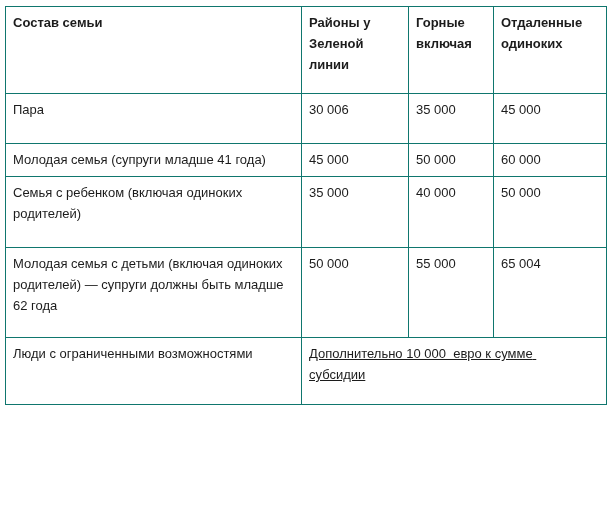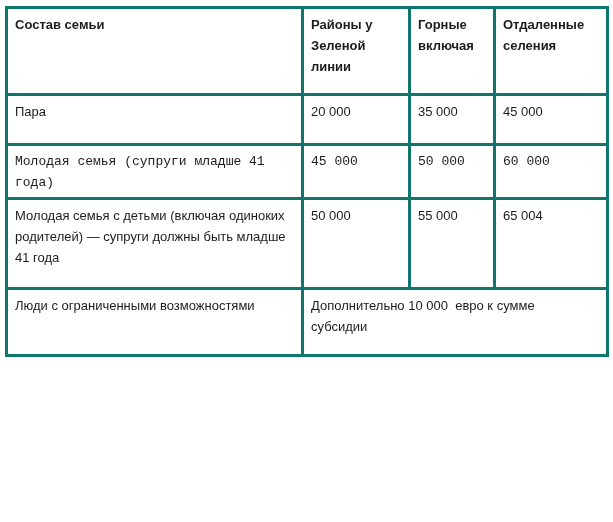--- a/index.html
+++ b/index.html
@@ -16,21 +16,21 @@
   .doc-table {
     border-collapse: collapse;
     table-layout: fixed;
     margin: 6px 0 0 5px;
     width: 601px;
     font-size: 13px;
     color: #1c1c1c;
   }
   .doc-table th,
   .doc-table td {
-    border: 3px solid #0f766e;
+    border: 1px solid #0f766e;
     vertical-align: top;
     text-align: left;
     padding: 5px 7px 4px 7px;
     line-height: 21px;
     overflow: hidden;
     word-wrap: break-word;
   }
   .doc-table th {
     font-weight: bold;
   }
@@ -39,65 +39,72 @@
   }
   
   .col-family   { width: 296px; }
   .col-green    { width: 107px; }
   .col-mountain { width: 85px;  }
   .col-remote   { width: 113px; }
   
   tr.rh-header { height: 87px; }
   tr.rh-1 { height: 47px; }
   tr.rh-2 { height: 50px; }
-  tr.rh-3 { height: 33px; font-family: Liberation Mono, monospace; }
+  tr.rh-3 { height: 33px; }
   tr.rh-4 { height: 71px; }
   tr.rh-5 { height: 90px; }
   tr.rh-6 { height: 50px; }
   tr.rh-7 { height: 67px; margin-top: 20px; }
   
   .note-text {
     display: inline-block;
     max-width: 252px;
     white-space: pre-wrap;
+    text-decoration: underline;
   }
 </style>
 </head>
 <body>
 
 <table class="doc-table">
   <colgroup>
     <col class="col-family">
     <col class="col-green">
     <col class="col-mountain">
     <col class="col-remote">
   </colgroup>
   <thead>
     <tr class="rh-header">
       <th>Состав семьи</th>
       <th>Районы у Зеленой линии</th>
       <th>Горные включая</th>
-      <th>Отдаленные селения</th>
+      <th>Отдаленные одиноких</th>
     </tr>
   </thead>
   <tbody>
     <tr class="rh-2">
       <td>Пара</td>
-      <td>20 000</td>
+      <td>30 006</td>
       <td>35 000</td>
       <td>45 000</td>
     </tr>
     <tr class="rh-3">
       <td>Молодая семья (супруги младше 41 года)</td>
       <td>45 000</td>
       <td>50 000</td>
       <td>60 000</td>
     </tr>
+    <tr class="rh-4">
+      <td>Семья с ребенком (включая одиноких родителей)</td>
+      <td>35 000</td>
+      <td>40 000</td>
+      <td>50 000</td>
+    </tr>
     <tr class="rh-5">
-      <td>Молодая семья с детьми (включая одиноких родителей) — супруги должны быть младше 41 года</td>
+      <td>Молодая семья с детьми (включая одиноких родителей) — супруги должны быть младше 62 года</td>
       <td>50 000</td>
       <td>55 000</td>
       <td>65 004</td>
     </tr>
     <tr class="rh-7">
       <td>Люди с ограниченными возможностями</td>
       <td colspan="3">
         <span class="note-text">Дополнительно 10 000  евро к сумме субсидии</span>
       </td>
     </tr>

